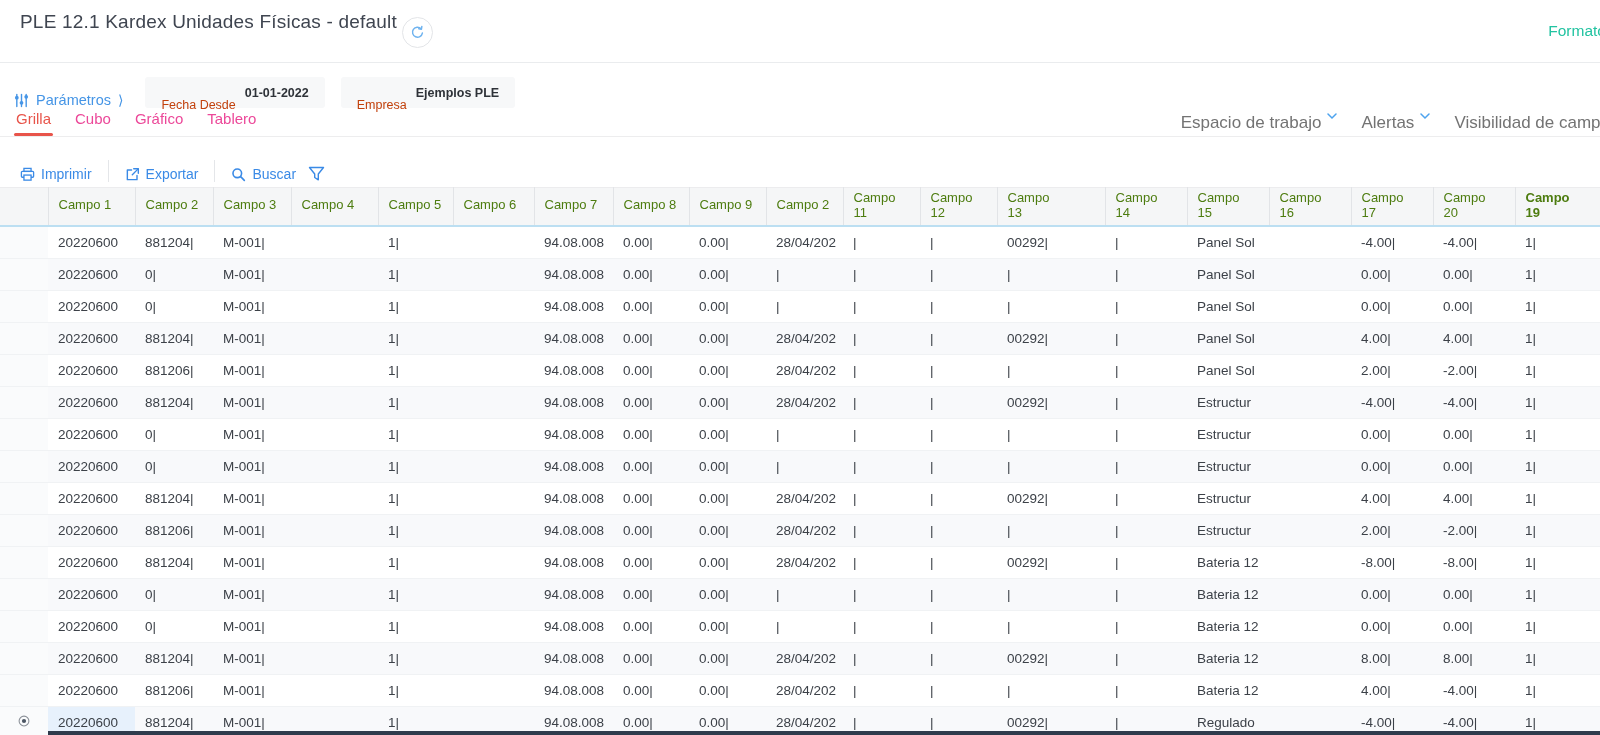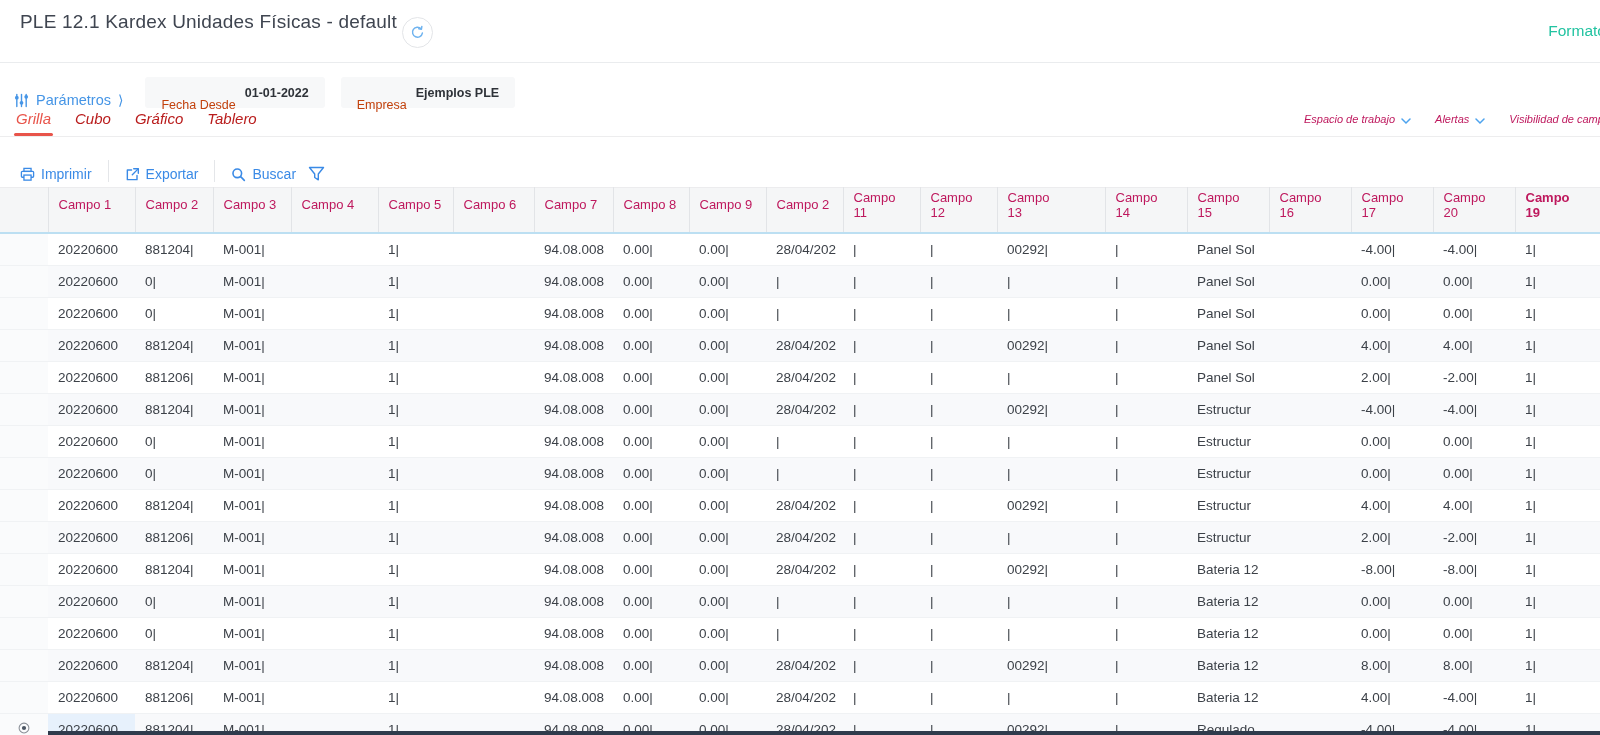--- a/index.html
+++ b/index.html
@@ -17,41 +17,41 @@
   
   .params-row { position:absolute; top:76px; left:14px; height:32px; display:flex; align-items:flex-end; }
   .params-toggle { display:flex; align-items:center; gap:7px; color:#4595e6; font-size:14.5px; cursor:pointer; margin-right:22px; }
   .params-chevron { font-size:14px; color:#4595e6; }
   .param-box { background:#f7f8f9; border-radius:3px; height:31px; display:flex; align-items:center;
                padding:0 16px; margin-right:16px; font-size:12.5px; white-space:nowrap; }
   .param-label { color:#c2410c; margin-right:9px;margin-top:24px; }
   .param-value { color:#2e3238; font-weight:700; }
 
   
-  .tabs-row { position:absolute; top:110px; left:0; right:0; height:27px;font-style:italic; }
+  .tabs-row { position:absolute; top:110px; left:0; right:0; height:27px; }
   .tabs-underline { position:absolute; top:26px; left:0; right:0; height:1px; background:#ededee; }
   .tabs { position:absolute; left:16px; top:0; display:flex; }
-  .tab { font-size:15px; color:#b91c1c; margin-right:24px; cursor:pointer; padding-bottom:8px; position:relative; }
+  .tab { font-size:15px; color:#ec4899; margin-right:24px; cursor:pointer; padding-bottom:8px; position:relative; }
   .tab.active { color:#e8544a; }
   .tab.active::after { content:""; position:absolute; left:-2px; right:-2px; bottom:-1px; height:3px; background:#e8544a; border-radius:2px; }
   .right-links { position:absolute; right:-10px; top:3px; display:flex; align-items:center; gap:24px; white-space:nowrap; }
-  .right-link { color:#be185d; font-size:11px; cursor:pointer; display:flex; align-items:flex-end; gap:6px; }
+  .right-link { color:#737373; font-size:17px; cursor:pointer; display:flex; align-items:flex-start; gap:6px; }
 
   
   .toolbar { position:absolute; top:152px; left:20px; height:30px; display:flex; align-items:flex-end; }
   .tool-btn { display:flex; align-items:center; gap:6px; color:#3a8ae6; font-size:14px; cursor:pointer; background:none; border:none;
               font-family:"Liberation Sans", sans-serif; }
   .tool-sep { width:1px; height:22px; background:#e4e6e9; margin:0 16px; }
   .funnel-btn { margin-left:12px; cursor:pointer; display:flex; align-items:center; }
 
   
   .table-wrap { position:absolute; top:187px; left:0; width:1600px; }
   table { border-collapse:collapse; table-layout:fixed; width:1600px; }
-  thead th { background:#f5f6f7; height:36px; font-size:13px; font-weight:400; color:#be185d; text-align:left;
-             padding:3px 8px 12px 10px; border-right:1px solid #e2e4e7; border-top:1px solid #ececee; line-height:1.12; vertical-align:middle; }
+  thead th { background:#f5f6f7; height:36px; font-size:13px; font-weight:400; color:#4d7c0f; text-align:left;
+             padding:3px 8px 5px 10px; border-right:1px solid #e2e4e7; border-top:1px solid #ececee; line-height:1.12; vertical-align:middle; }
   thead th:last-child { border-right:none;font-weight:bold; }
   thead th span { display:inline-block; max-width:54px; }
   thead tr { border-bottom:2px solid #bcdff2; }
   tbody td { height:32px; font-size:13.5px; color:#3c4148; padding:0 2px 0 10px; white-space:nowrap; overflow:hidden;
              border-bottom:1px solid #f0f2f4; }
   tbody tr:nth-child(even) td { background:#f8f9fb; }
   td.row-tools { background:#fafbfc !important; text-align:center; padding:0; }
   td.cell-highlight { background:#e7f1fc !important; }
 
   

